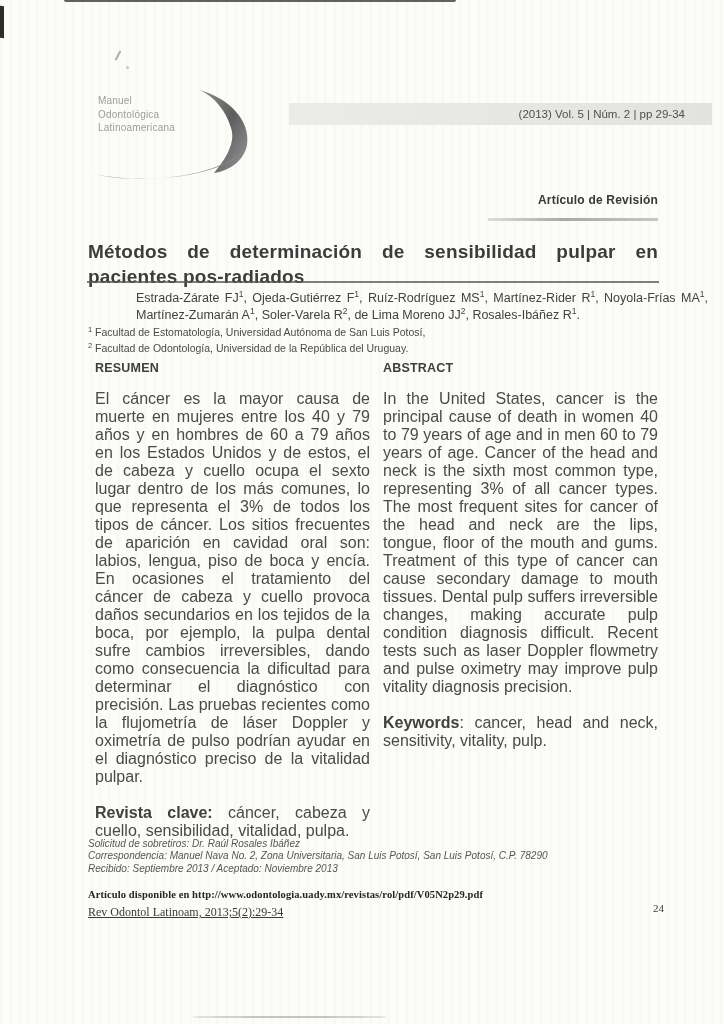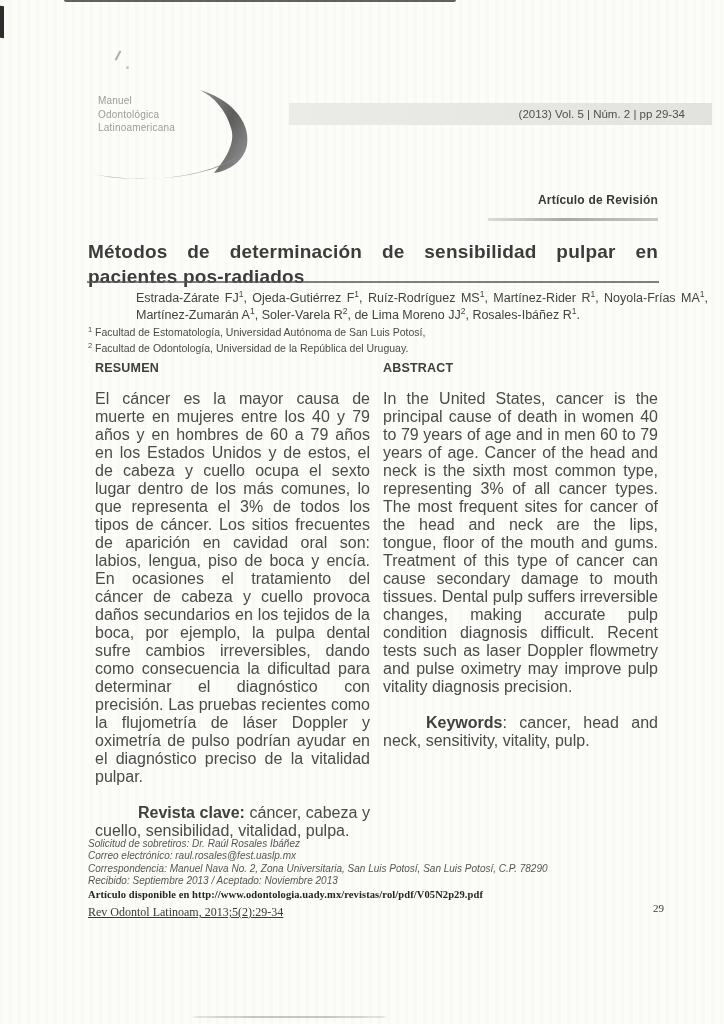--- a/index.html
+++ b/index.html
@@ -52,21 +52,21 @@
   .affiliations{position:absolute;left:88px;top:325px;width:572px;
     font-size:10.5px;line-height:15.5px;color:#4a4a4a;}
   .affiliations sup{font-size:7.5px;line-height:0;}
 
   
   .columns{position:absolute;left:95px;top:361px;width:563px;display:flex;gap:13px;}
   .col{width:275px;}
   .col h3{margin:0 0 15px 0;font-size:12.5px;font-weight:bold;color:#3e3e3e;letter-spacing:.2px;}
   .col p{margin:0;font-size:16px;line-height:18px;text-align:justify;color:#4a4a4a;}
   .col p.kw{margin-top:18px;}
-  .col p strong{color:#404040;margin-left:43px;}
+  .col p strong{color:#404040;}
 
   
   .footer-notes{position:absolute;left:88px;top:838px;width:560px;
     font-style:italic;font-size:10px;line-height:12.4px;color:#555;}
   .footer-available{position:absolute;left:88px;top:889px;
     font-family:"Liberation Serif", serif;font-weight:bold;font-size:10.5px;color:#252525;letter-spacing:.1px;}
   .footer-ref{position:absolute;left:88px;top:905px;
     font-family:"Liberation Serif", serif;font-size:12px;color:#3a3a3a;text-decoration:underline;}
   .footer-page{position:absolute;top:902px;right:60px;
     font-family:"Liberation Serif", serif;font-size:11px;color:#3a3a3a;}
@@ -126,22 +126,21 @@
     </div>
     <div class="col">
       <h3>ABSTRACT</h3>
       <p>In the United States, cancer is the principal cause of death in women 40 to 79 years of age and in men 60 to 79 years of age. Cancer of the head and neck is the sixth most common type, representing 3% of all cancer types. The most frequent sites for cancer of the head and neck are the lips, tongue, floor of the mouth and gums. Treatment of this type of cancer can cause secondary damage to mouth tissues. Dental pulp suffers irreversible changes, making accurate pulp condition diagnosis difficult. Recent tests such as laser Doppler flowmetry and pulse oximetry may improve pulp vitality diagnosis precision.</p>
       <p class="kw"><strong>Keywords</strong><span>: cancer, head and neck, sensitivity, vitality, pulp.</span></p>
     </div>
   </div>
 
   <div class="footer-notes">
     <div>Solicitud de sobretiros: Dr. Raúl Rosales Ibáñez</div>
-    <div>Correo electrónico: raul.rosales@fest.uaslp.mx</div>
     <div>Correspondencia: Manuel Nava No. 2, Zona Universitaria, San Luis Potosí, San Luis Potosí, C.P. 78290</div>
     <div>Recibido: Septiembre 2013 / Aceptado: Noviembre 2013</div>
   </div>
 
   <div class="footer-available">Artículo disponible en http://www.odontologia.uady.mx/revistas/rol/pdf/V05N2p29.pdf</div>
   <div class="footer-ref">Rev Odontol Latinoam, 2013;5(2):29-34</div>
-  <div class="footer-page">29</div>
+  <div class="footer-page">24</div>
 
 </div>
 
 </body></html>

